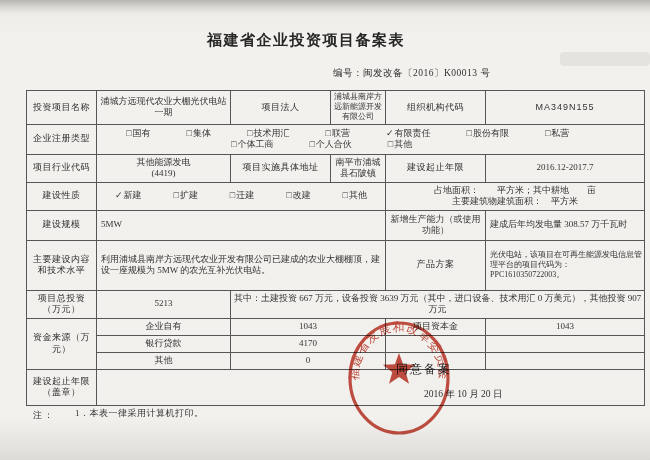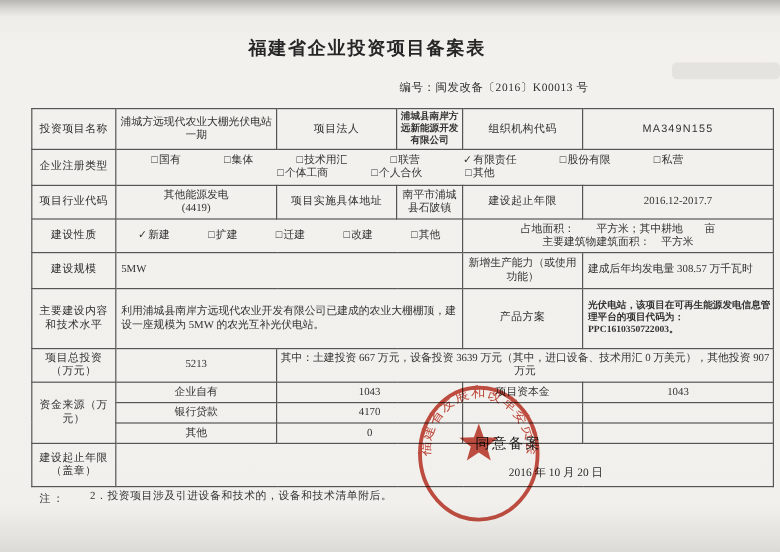--- a/index.html
+++ b/index.html
@@ -11,21 +11,21 @@
   .smudge{position:absolute;top:52px;right:0;width:90px;height:14px;background:#d8d6d2;opacity:.5;border-radius:4px;}
   .title{position:absolute;top:31px;left:16px;width:580px;text-align:center;
     font-family:"DejaVu Sans","Liberation Sans",sans-serif;font-weight:bold;font-size:15px;
     letter-spacing:1.5px;color:#262626;}
   .docno{position:absolute;top:67px;left:333px;font-size:9.5px;color:#2f2f2f;letter-spacing:.5px;}
   table.form{position:absolute;top:90px;left:26px;width:618px;border-collapse:collapse;table-layout:fixed;}
   td{border:1px solid #565656;font-size:9px;line-height:1.28;text-align:center;vertical-align:middle;
      padding:1px 2px;color:#333;overflow:hidden;}
   td.lab{letter-spacing:.5px;color:#2e2e2e;}
   td.left{text-align:left;padding-left:4px;}
-  td.small{font-size:8px;font-weight:bold;}
+  td.small{font-size:8px;}
   .opts{display:flex;justify-content:space-around;align-items:center;}
   .opts .opt{white-space:nowrap;}
   .cb{margin-right:1px;}
   .regline1{width:78%;margin:0 auto 0 5%;gap:36px;}
   .regline2{width:40%;margin-left:21%;}
   .mono{font-family:Liberation Sans, sans-serif;font-size:9px;letter-spacing:1px;}
   .date-cell{position:relative;}
   .approval{position:absolute;left:396px;top:361px;font-size:12px;letter-spacing:2px;color:#1c1c1c;z-index:2;}
   .opinion-date{position:absolute;left:424px;top:388px;font-size:9.5px;color:#2d2d2d;z-index:2;}
   .stamp{position:absolute;left:344px;top:317px;z-index:3;mix-blend-mode:multiply;opacity:.88;pointer-events:none;}
@@ -160,15 +160,15 @@
   <ellipse cx="55" cy="61" rx="49" ry="55" fill="none" stroke-width="3.2" stroke="#c0392b"></ellipse>
   <text font-family="DejaVu Sans, Liberation Sans, sans-serif" font-size="12" letter-spacing="1" fill="#c0392b">
     <textPath href="#stamp-arc" startOffset="50%" text-anchor="middle">福建省发展和改革委员会</textPath>
   </text>
   <polygon points="55,36 59.1,47.3 71.2,47.7 61.7,55.2 65,66.8 55,60 45,66.8 48.3,55.2 38.8,47.7 50.9,47.3" fill="#c0392b"></polygon>
 </svg>
 
 <div class="notes">
   <span class="nlab">注：</span>
   <div class="nitems">
-    <div>2．投资项目涉及引进设备和技术的，设备和技术清单附后。</div>
+    <div>1．本表一律采用计算机打印。</div>
   </div>
 </div>
 
 </body></html>

